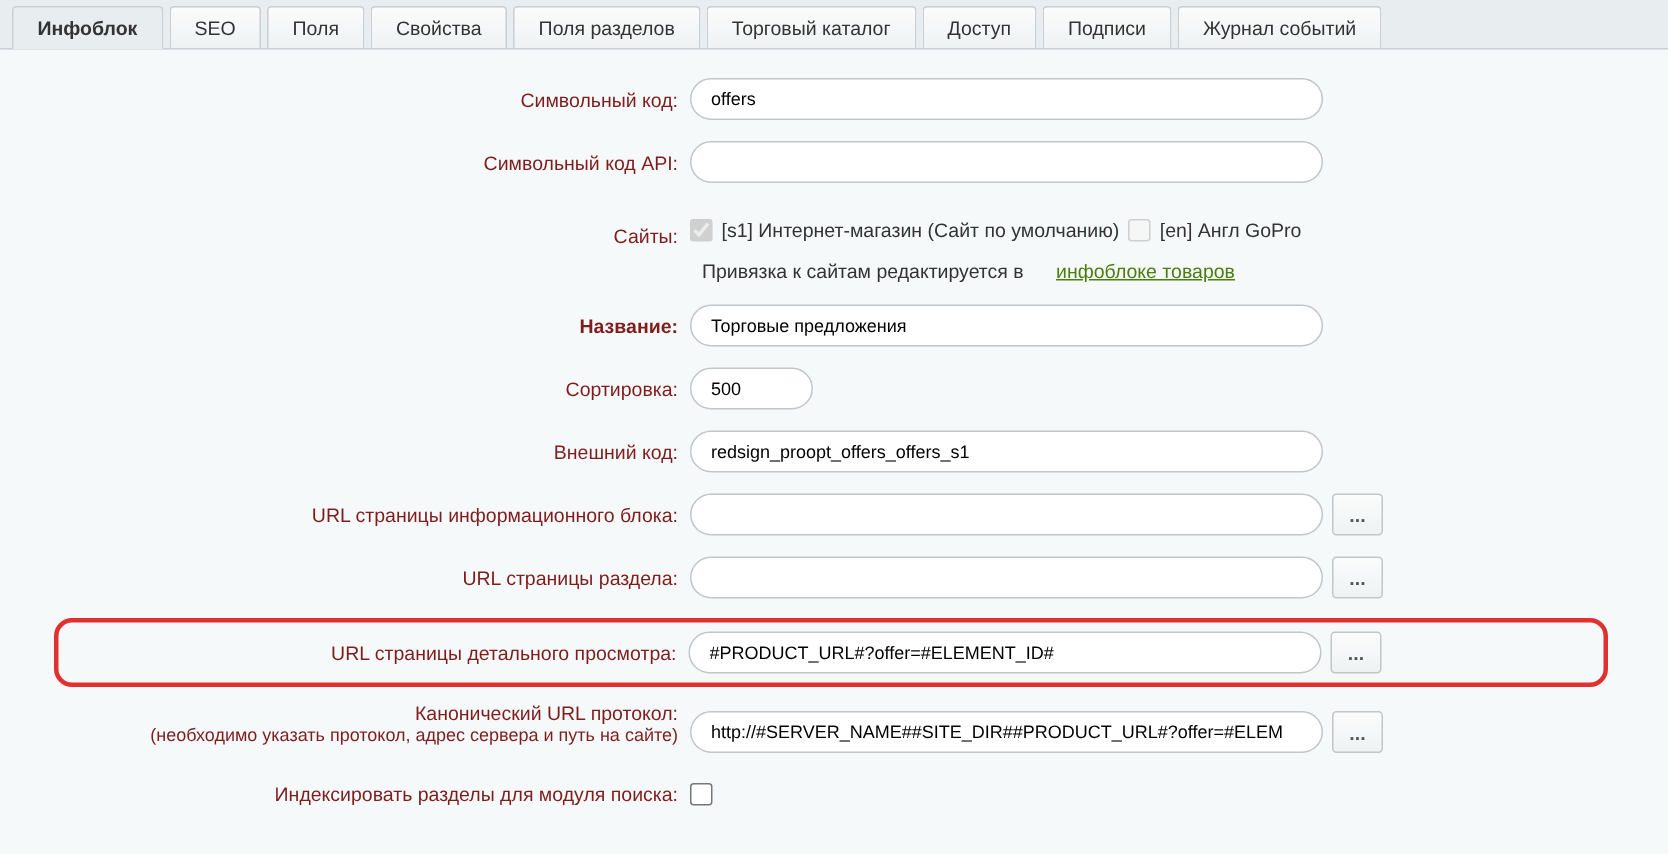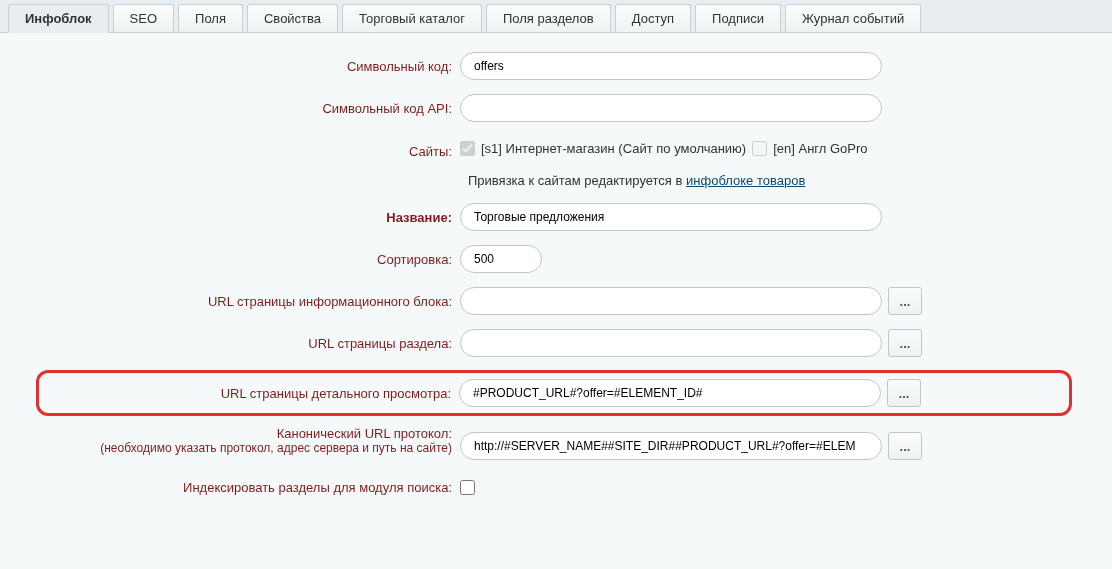--- a/index.html
+++ b/index.html
@@ -107,39 +107,40 @@
       gap: 6px;
       margin-bottom: 4px;
     }
     .info-text {
       color: #333;
       margin-left: 428px;
       margin-bottom: 14px;
       margin-top: -4px;
     }
     .info-link {
-      color: #0c4a6e;
+      color: #4d7c0f;
       text-decoration: underline;
       cursor: pointer;
+      margin-left: 18px;
     }
     input[type="checkbox"] {
       width: 15px;
       height: 15px;
     }
   </style>
 </head>
 <body>
 
 <div class="tabs">
   <div class="tab active">Инфоблок</div>
   <div class="tab">SEO</div>
   <div class="tab">Поля</div>
   <div class="tab">Свойства</div>
+  <div class="tab">Поля разделов</div>
   <div class="tab">Торговый каталог</div>
-  <div class="tab">Поля разделов</div>
   <div class="tab">Доступ</div>
   <div class="tab">Подписи</div>
   <div class="tab">Журнал событий</div>
 </div>
 
 <div class="form-area">
 
   <div class="form-row">
     <div class="form-label">Символьный код:</div>
     <div class="form-content">
@@ -147,21 +148,21 @@
     </div>
   </div>
 
   <div class="form-row">
     <div class="form-label">Символьный код API:</div>
     <div class="form-content">
       <input type="text" class="text-input wide" value="" style="">
     </div>
   </div>
 
-  <div class="form-row" style="align-items:center;margin-top:12px;">
+  <div class="form-row" style="align-items:flex-end;margin-top:12px;">
     <div class="form-label" style="padding-top:2px;">Сайты:</div>
     <div class="form-content" style="flex-direction:row; align-items:flex-start;">
       <div class="checkbox-line">
         <input type="checkbox" checked="" disabled="" style="">
         <span>[s1] Интернет-магазин (Сайт по умолчанию)</span>
       </div>
       <div class="checkbox-line">
         <input type="checkbox" disabled="" style="">
         <span>[en] Англ GoPro</span>
       </div>
@@ -179,20 +180,26 @@
     </div>
   </div>
 
   <div class="form-row">
     <div class="form-label">Сортировка:</div>
     <div class="form-content">
       <input type="text" class="text-input narrow" value="500" style="">
     </div>
   </div>
 
+  <div class="form-row">
+    <div class="form-label">Внешний код:</div>
+    <div class="form-content">
+      <input type="text" class="text-input wide" value="redsign_proopt_offers_offers_s1" style="">
+    </div>
+  </div>
 
   <div class="form-row">
     <div class="form-label">URL страницы информационного блока:</div>
     <div class="form-content">
       <input type="text" class="text-input xwide" value="" style="">
       <button class="ellipsis-btn">...</button>
     </div>
   </div>
 
   <div class="form-row">

